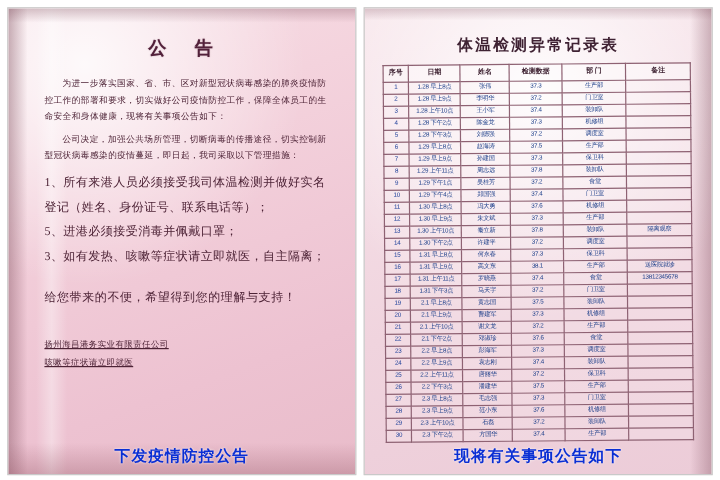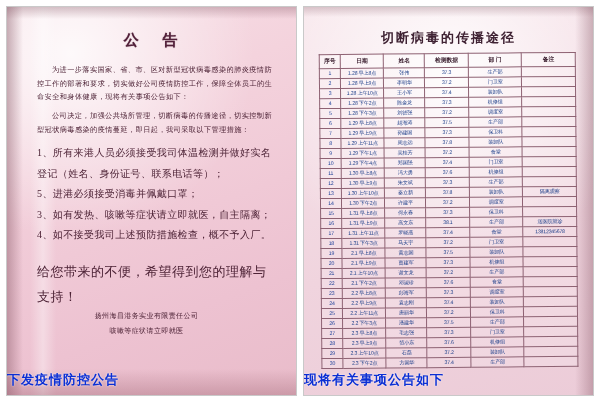--- a/index.html
+++ b/index.html
@@ -92,37 +92,39 @@
     list-style: none;
   }
   .notice-list li {
     font-size: 10px;
     line-height: 2.05;
     color: #4d2336;
     letter-spacing: .4px;
   }
   .notice-closing {
     margin-top: 14px;
-    font-size: 13px;
+    font-size: 10px;
     line-height: 1.9;
     color: #4d2336;
     letter-spacing: .5px;
   }
   .notice-sign {
-    text-align: center;
+    margin-top: 22px;
+    text-align: left;
     font-size: 7px;
     line-height: 2.1;
     color: #4d2336;
     padding-right: 18px;
     letter-spacing: .4px;
+    text-decoration: underline;
   }
   .caption {
     position: absolute;
     left: 0; right: 0; bottom: 6px;
-    text-align: left;
+    text-align: center;
     font-size: 13px;
     font-weight: bold;
     color: #0b2fd4;
     font-family: "Liberation Sans", sans-serif;
     letter-spacing: 1px;
     text-shadow: 0 0 2px rgba(255,255,255,0.9);
   }
 
   
   .table-photo {
@@ -210,39 +212,38 @@
 
     <div class="notice-inner">
       <div class="notice-title">公 告</div>
       <div class="notice-body">
         <p class="indent">为进一步落实国家、省、市、区对新型冠状病毒感染的肺炎疫情防控工作的部署和要求，切实做好公司疫情防控工作，保障全体员工的生命安全和身体健康，现将有关事项公告如下：</p>
         <p class="indent">公司决定，加强公共场所管理，切断病毒的传播途径，切实控制新型冠状病毒感染的疫情蔓延，即日起，我司采取以下管理措施：</p>
         <ul class="notice-list">
           <li>1、所有来港人员必须接受我司体温检测并做好实名登记（姓名、身份证号、联系电话等）；</li>
           <li>5、进港必须接受消毒并佩戴口罩；</li>
           <li>3、如有发热、咳嗽等症状请立即就医，自主隔离；</li>
-          <li>4、如不接受我司上述预防措施检查，概不予入厂。</li>
         </ul>
         <div class="notice-closing">给您带来的不便，希望得到您的理解与支持！</div>
         <div class="notice-sign">
           <div>扬州海昌港务实业有限责任公司</div>
           <div>咳嗽等症状请立即就医</div>
         </div>
       </div>
     </div>
 
     <div class="caption">下发疫情防控公告</div>
   </div>
 
   <div class="panel">
     <div class="table-photo"></div>
     <div class="table-shadow-t"></div>
     <div class="table-shadow-r"></div>
 
-    <div class="table-title">切断病毒的传播途径</div>
+    <div class="table-title">体温检测异常记录表</div>
 
     <div class="grid-wrap">
       <table class="rec">
         <thead>
           <tr>
             <th class="col-no">序号</th>
             <th class="col-date">日期</th>
             <th class="col-name">姓名</th>
             <th class="col-val">检测数据</th>
             <th class="col-dept">部 门</th>

